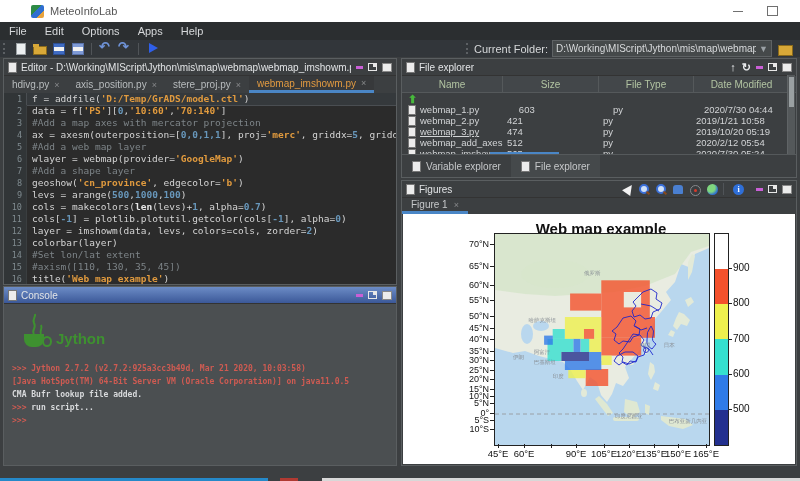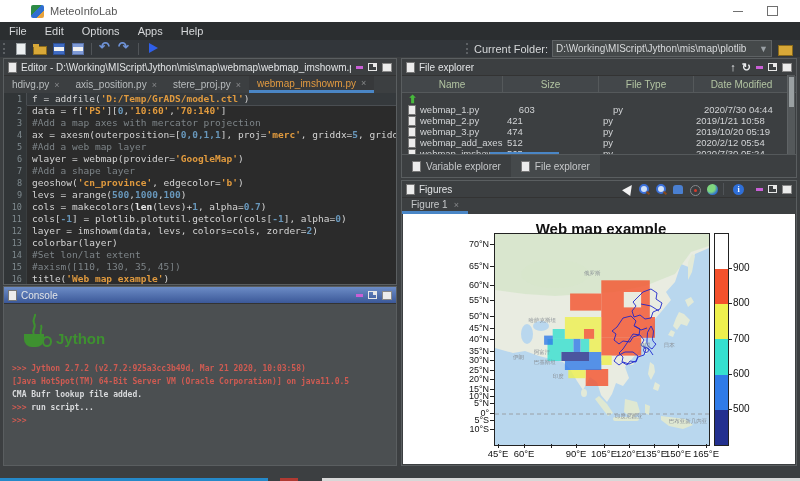--- a/index.html
+++ b/index.html
@@ -159,21 +159,21 @@
         <span class="tbsep"></span>
         <span class="tbi i-undo"></span>
         <span class="tbi i-redo"></span>
         <span class="tbsep"></span>
         <span class="tbi i-run"></span>
       </span>
     <span id="cf-group">
       <span class="grip"></span>
       <span id="cf-label">Current Folder:</span>
       <span id="cf-input">
-        <span class="val">D:\Working\MIScript\Jython\mis\map\plotlib</span>
+        <span class="val">D:\Working\MIScript\Jython\mis\map\webmap</span>
         <span id="cf-chevron">▼</span>
       </span>
       <span id="cf-folder"></span>
     </span>
   </div>
 
   <div class="panel" id="editor-panel" style="left:3px;top:58px;width:394px;height:227px;">
     <div class="phead">
       <span class="page-ico"></span>
       <span class="ptitle">Editor - D:\Working\MIScript\Jython\mis\map\webmap\webmap_imshowm.py</span>
@@ -335,21 +335,21 @@
         <div class="fx-row">
           <span class="fx-cell" style="width: 101px; display: flex; align-items: center;">
             <span class="fico"></span>
             <span>webmap_2.py</span>
           </span>
           <span class="fx-cell" style="width: 96px; padding-left: 4px;">421</span>
           <span class="fx-cell" style="width: 95px; padding-left: 4px;">py</span>
           <span class="fx-cell" style="width: 96px; padding-left: 2px;">2019/1/21 10:58</span>
         </div>
         <div class="fx-row">
-          <span class="fx-cell" style="width: 101px; display: flex; align-items: center;">
+          <span class="fx-cell" style="width: 101px; display: flex; align-items: center; text-decoration: underline;">
             <span class="fico"></span>
             <span>webmap_3.py</span>
           </span>
           <span class="fx-cell" style="width: 96px; padding-left: 4px;">474</span>
           <span class="fx-cell" style="width: 95px; padding-left: 4px;">py</span>
           <span class="fx-cell" style="width: 96px; padding-left: 2px;">2019/10/20 05:19</span>
         </div>
         <div class="fx-row">
           <span class="fx-cell" style="width: 101px; display: flex; align-items: center;">
             <span class="fico"></span>

